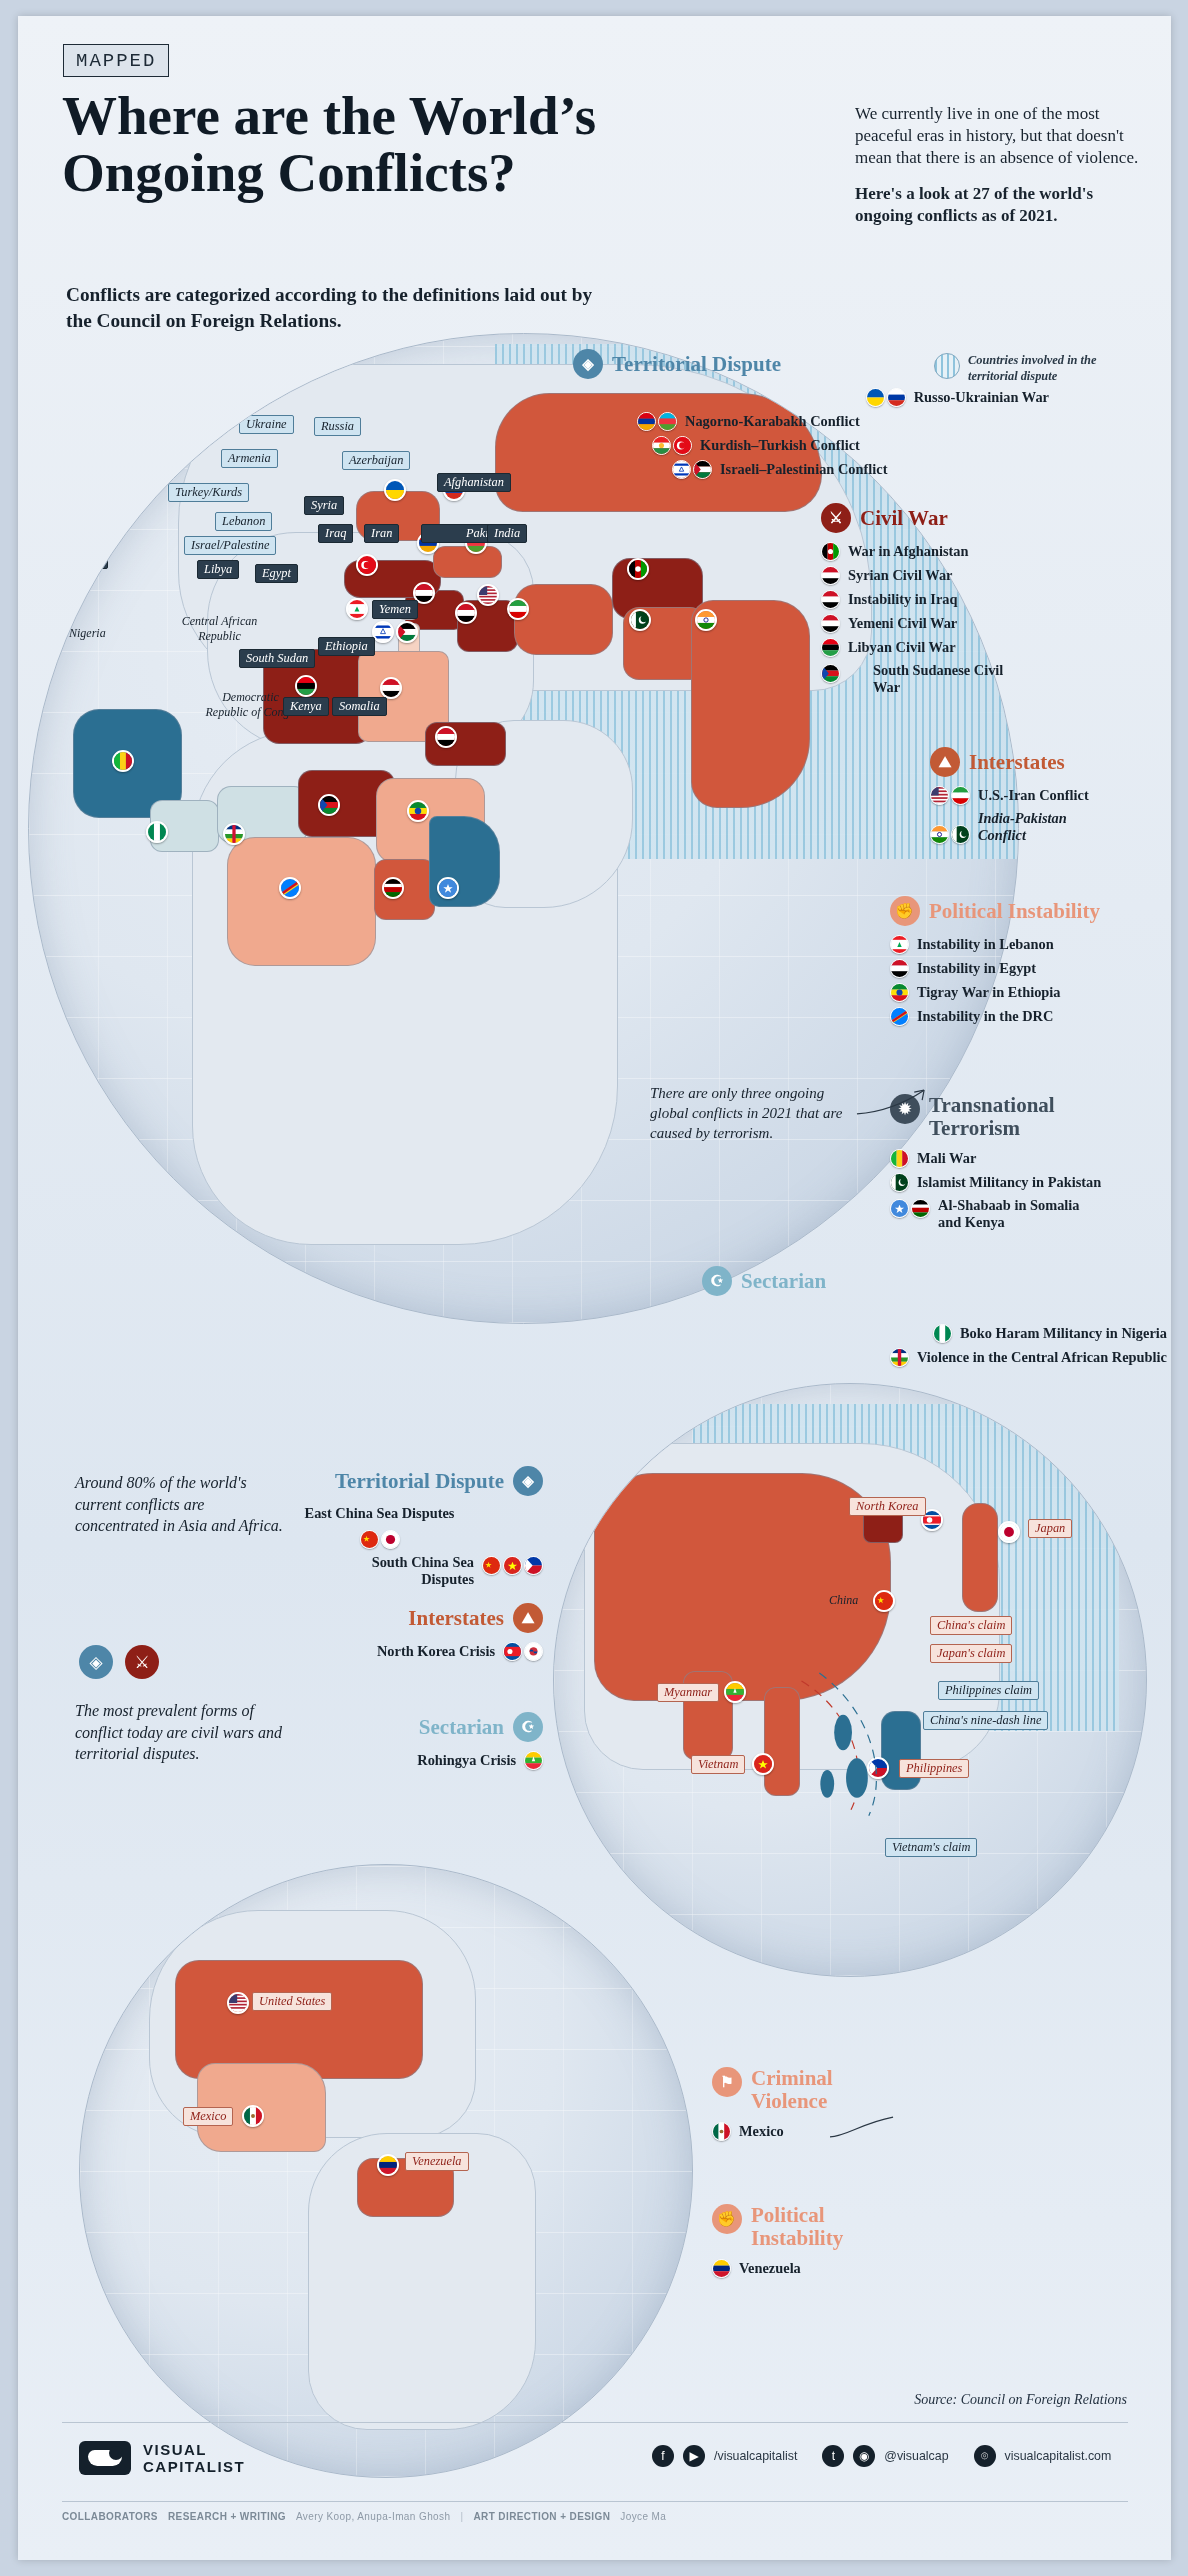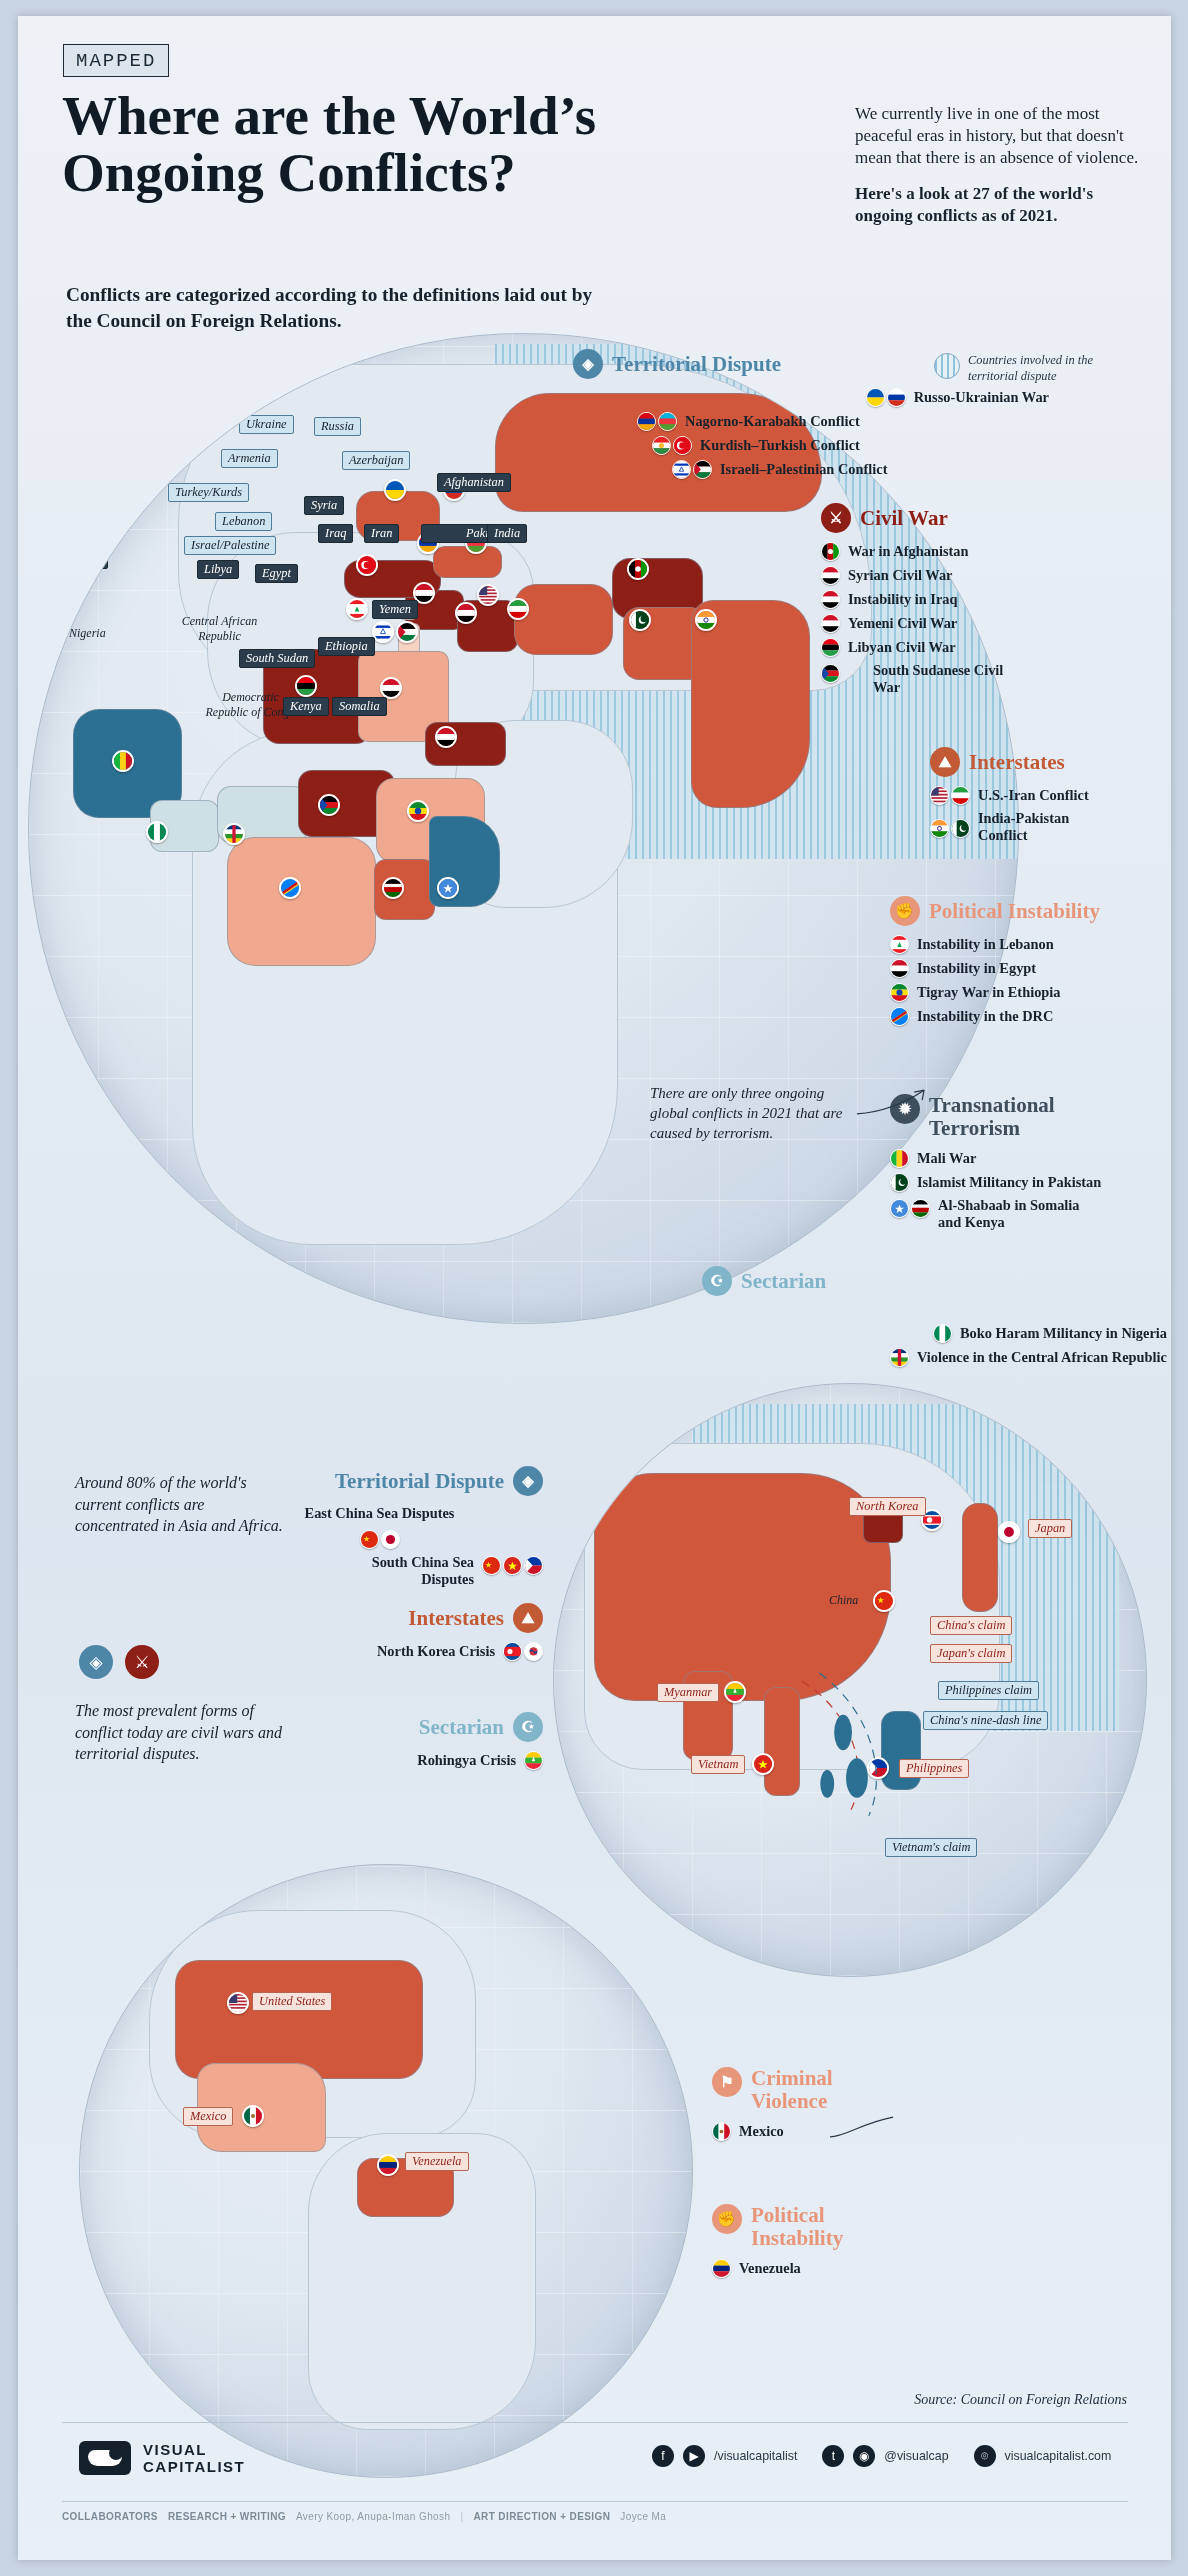--- a/index.html
+++ b/index.html
@@ -463,21 +463,21 @@
     <div class="maplabel plain" style="left:34px;top:291px;">Nigeria</div>
     <div class="maplabel plain" style="left:145px;top:279px;width:91px;white-space:normal;text-align:center;">Central African Republic</div>
     <div class="maplabel dark" style="left:210px;top:315px;">South Sudan</div>
     <div class="maplabel dark" style="left:289px;top:303px;">Ethiopia</div>
     <div class="maplabel dark" style="left:343px;top:266px;">Yemen</div>
     <div class="maplabel plain" style="left:166px;top:355px;width:111px;white-space:normal;text-align:center;">Democratic Republic of Congo</div>
     <div class="maplabel dark" style="left:254px;top:363px;">Kenya</div>
     <div class="maplabel dark" style="left:303px;top:363px;">Somalia</div>
   </div>
 
-  <div class="dispute-key" style="left:916px; top:337px;">
+  <div class="dispute-key" style="left:916px; top:337px;font-weight:bold;">
     <div class="dispute-swatch"></div>
     <div>Countries involved in the territorial dispute</div>
   </div>
 
   <div class="legend-group" style="left:555px; top:333px; width:476px;">
     <div class="legend-head col-territorial">
       <span class="badge bg-territorial">◈</span>
       <span>Territorial Dispute</span>
     </div>
     <div class="legend-item rt" style="padding-left:30px;">
@@ -650,21 +650,21 @@
         <span class="fpin">
             <svg class="flag" viewBox="0 0 20 20">
               <rect width="20" height="6.6" fill="#239f40"></rect>
               <rect y="6.6" width="20" height="6.6" fill="#fff"></rect>
               <rect y="13.2" width="20" height="6.8" fill="#da0000"></rect>
             </svg>
           </span>
       </span>
       <span>U.S.-Iran Conflict</span>
     </div>
-    <div class="legend-item" style="align-items:center;">
+    <div class="legend-item" style="align-items:flex-end;font-style:italic;">
       <span class="flags" style="margin-top:2px;">
         <span class="fpin">
             <svg class="flag" viewBox="0 0 20 20">
               <rect width="20" height="6.6" fill="#f93"></rect>
               <rect y="6.6" width="20" height="6.6" fill="#fff"></rect>
               <rect y="13.2" width="20" height="6.8" fill="#138808"></rect>
               <circle cx="10" cy="10" r="2.4" fill="none" stroke="#000080" stroke-width="1"></circle>
             </svg>
           </span>
         <span class="fpin">

